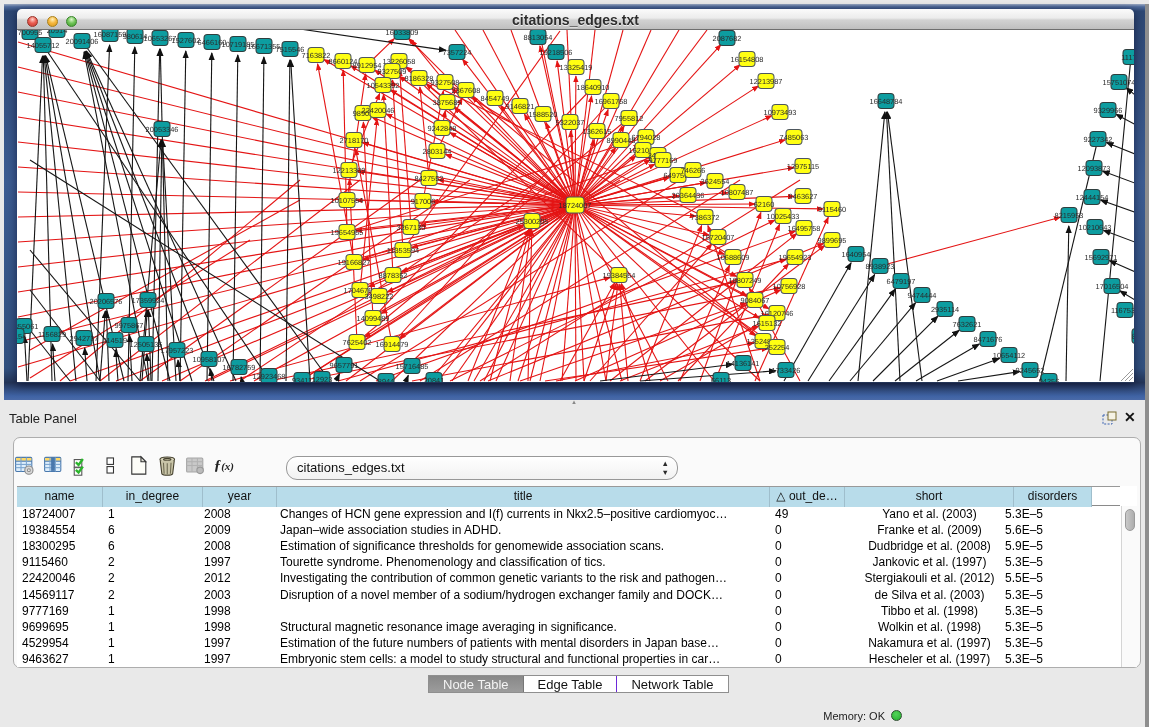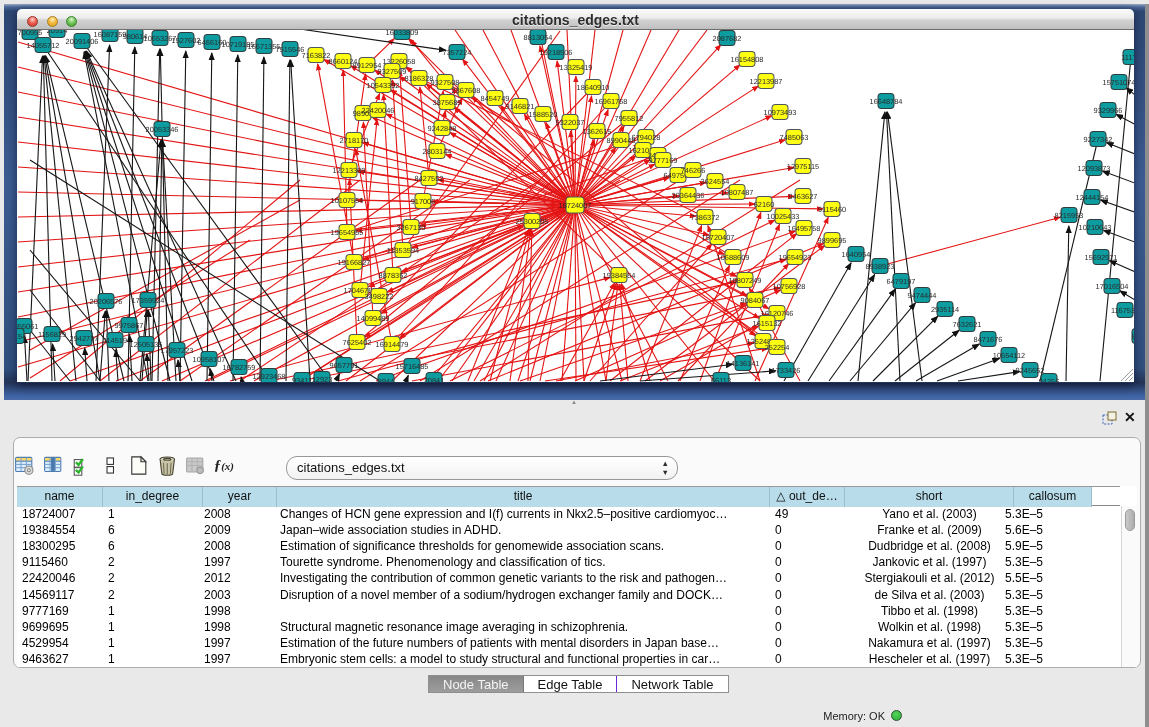--- a/index.html
+++ b/index.html
@@ -613,20 +613,23 @@
 <rect x="566.0" y="197.0" width="18" height="16" rx="3.5" fill="#ffff12" stroke="#4d565e" stroke-width="1.05"></rect>
             <text x="575.0" y="207.6" class="nl">18724007</text>
 </g>
 <g stroke="#9a9a9a" stroke-width="1">
             <line x1="1121" y1="381" x2="1133" y2="369"></line>
             <line x1="1125" y1="381" x2="1133" y2="373"></line>
             <line x1="1129" y1="381" x2="1133" y2="377"></line>
           </g>
 </svg></div>
  </div>
+ <div id="tpbar">
+      <div id="tptitle">Table Panel</div>
+    </div>
  <div id="tpfloat"><svg width="15" height="15" viewBox="0 0 15 15">
         <rect x="1" y="4" width="9" height="9" fill="none" stroke="#3a62b0" stroke-dasharray="2 1.4"></rect>
         <rect x="6" y="1" width="8" height="8" fill="#f5f2e4" stroke="#7a6c2e"></rect>
       </svg></div>
  <div id="tpclose">✕</div>
  <div id="panel">
    <div id="toolbar">
         <div class="tbi">
           <svg width="21" height="21" viewBox="0 0 19 19">
             <rect x="1.5" y="2" width="15" height="13" rx="1" fill="#ddeefc" stroke="#4978ad"></rect>
@@ -698,21 +701,21 @@
       </div>
    <div id="combo">citations_edges.txt<span class="ar">▲<br>▼</span></div>
    <div id="tblwrap">
      <div id="thead">
           <div class="hc" style="left:0px;width:86px">name</div>
           <div class="hc" style="left:86px;width:100px">in_degree</div>
           <div class="hc" style="left:186px;width:74px">year</div>
           <div class="hc" style="left:260px;width:493px">title</div>
           <div class="hc" style="left:753px;width:75px">△ out_de…</div>
           <div class="hc" style="left:828px;width:169px">short</div>
-          <div class="hc" style="left:997px;width:78px">callosum</div>
+          <div class="hc" style="left:997px;width:78px">disorders</div>
         </div>
      <div class="row" style="top:20.0px">
           <div class="cell" style="left:5px">18724007</div>
           <div class="cell" style="left:91px">1</div>
           <div class="cell" style="left:187px">2008</div>
           <div class="cell" style="left:263px">Changes of HCN gene expression and I(f) currents in Nkx2.5–positive cardiomyoc…</div>
           <div class="cell" style="left:758px">49</div>
           <div class="cell ctr" style="left:828px;width:169px">Yano et al. (2003)</div>
           <div class="cell" style="left:988px">5.3E–5</div>
         </div>
@@ -766,21 +769,21 @@
           <div class="cell" style="left:91px">1</div>
           <div class="cell" style="left:187px">1998</div>
           <div class="cell" style="left:758px">0</div>
           <div class="cell ctr" style="left:828px;width:169px">Tibbo et al. (1998)</div>
           <div class="cell" style="left:988px">5.3E–5</div>
         </div>
 <div class="row" style="top:132.7px">
           <div class="cell" style="left:5px">9699695</div>
           <div class="cell" style="left:91px">1</div>
           <div class="cell" style="left:187px">1998</div>
-          <div class="cell" style="left:263px">Structural magnetic resonance image averaging in schizophrenia.</div>
+          <div class="cell" style="left:263px">Structural magnetic resonance image averaging in significance.</div>
           <div class="cell" style="left:758px">0</div>
           <div class="cell ctr" style="left:828px;width:169px">Wolkin et al. (1998)</div>
           <div class="cell" style="left:988px">5.3E–5</div>
         </div>
 <div class="row" style="top:148.8px">
           <div class="cell" style="left:5px">4529954</div>
           <div class="cell" style="left:91px">1</div>
           <div class="cell" style="left:187px">1997</div>
           <div class="cell" style="left:263px">Estimation of the future numbers of patients with mental disorders in Japan base…</div>
           <div class="cell" style="left:758px">0</div>

